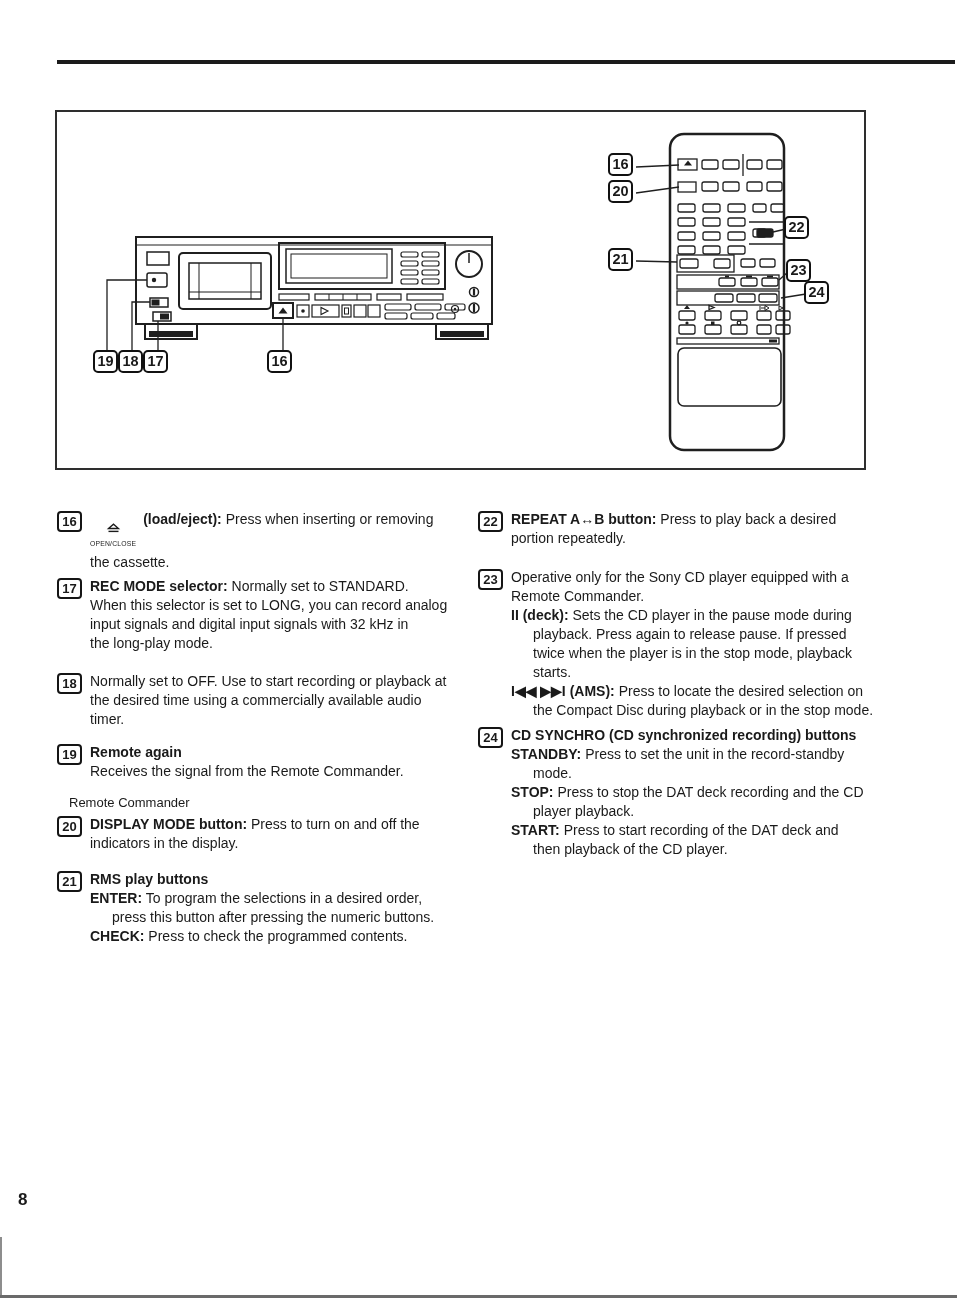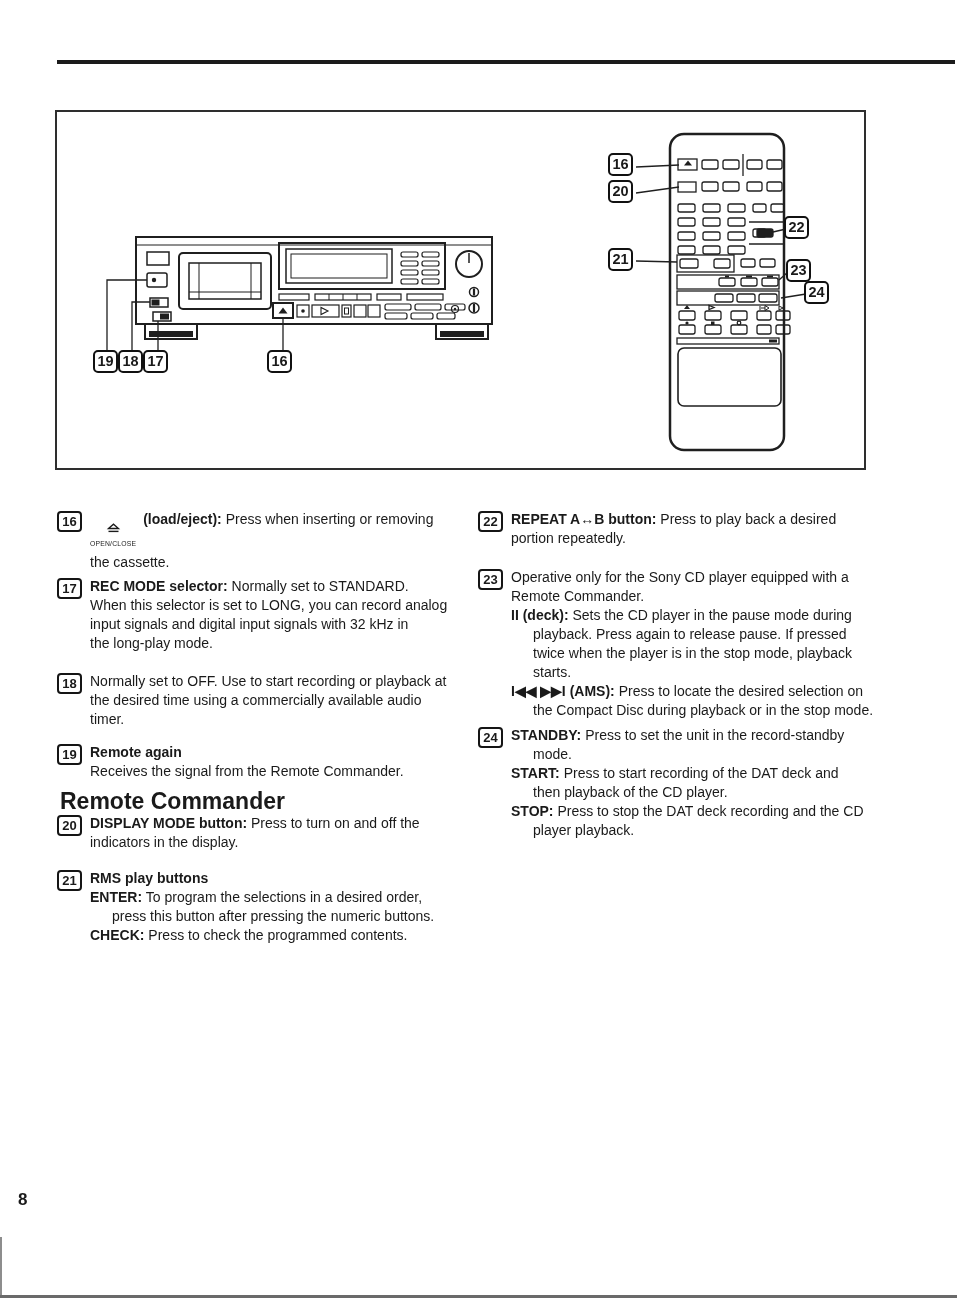--- a/index.html
+++ b/index.html
@@ -16,21 +16,21 @@
   .col-left{left:57px;width:418px;}
   .col-right{left:478px;width:428px;}
   .item{display:flex;gap:8px;}
   .co{flex:none;box-sizing:border-box;min-width:25px;height:21px;padding:0 2px;margin-top:1px;
       border:2px solid #151515;border-radius:4px;background:#fff;
       display:flex;align-items:center;justify-content:center;font-weight:bold;font-size:13px;line-height:1;}
   .txt{flex:1;}
   .pre{white-space:pre-line;}
   .bold{font-weight:bold;}
   .sub{white-space:pre-line;padding-left:22px;text-indent:-22px;}
-  .rc-heading{margin:3px;font-size:23px;font-weight:bold;letter-spacing:0;}
+  .rc-heading{margin:12px;font-size:13px;font-weight:normal;letter-spacing:0;}
   .openclose{display:inline-flex;flex-direction:column;align-items:center;margin-right:7px;vertical-align:-9px;}
   .ejlbl{font-size:6.8px;letter-spacing:0.2px;margin-top:1px;}
   .page-number{position:absolute;left:18px;top:1190px;font-size:17px;font-weight:bold;}
   .left-edge-line{position:absolute;left:0;top:1237px;width:2px;height:61px;background:#8d8d8d;}
   .bottom-edge-line{position:absolute;left:0;bottom:0;width:100%;height:3px;background:#6a6a6a;}
 </style>
 </head>
 <body>
 
 <div class="page">
@@ -278,26 +278,27 @@
 twice when the player is in the stop mode, playback
 starts.</span></div>
         <div class="sub"><strong>I◀◀ ▶▶I (AMS):</strong> <span>Press to locate the desired selection on
 the Compact Disc during playback or in the stop mode.</span></div>
       </div>
     </div>
 
     <div class="item">
       <span class="co">24</span>
       <div class="txt">
+        <div class="bold">CD SYNCHRO (CD synchronized recording) buttons</div>
         <div class="sub"><strong>STANDBY:</strong> <span>Press to set the unit in the record-standby
 mode.</span></div>
+        <div class="sub"><strong>STOP:</strong> <span>Press to stop the DAT deck recording and the CD
+player playback.</span></div>
         <div class="sub"><strong>START:</strong> <span>Press to start recording of the DAT deck and
 then playback of the CD player.</span></div>
-        <div class="sub"><strong>STOP:</strong> <span>Press to stop the DAT deck recording and the CD
-player playback.</span></div>
       </div>
     </div>
 
   </div>
 
   <div class="page-number">8</div>
   <div class="left-edge-line"></div>
   <div class="bottom-edge-line"></div>
 
 </div>

